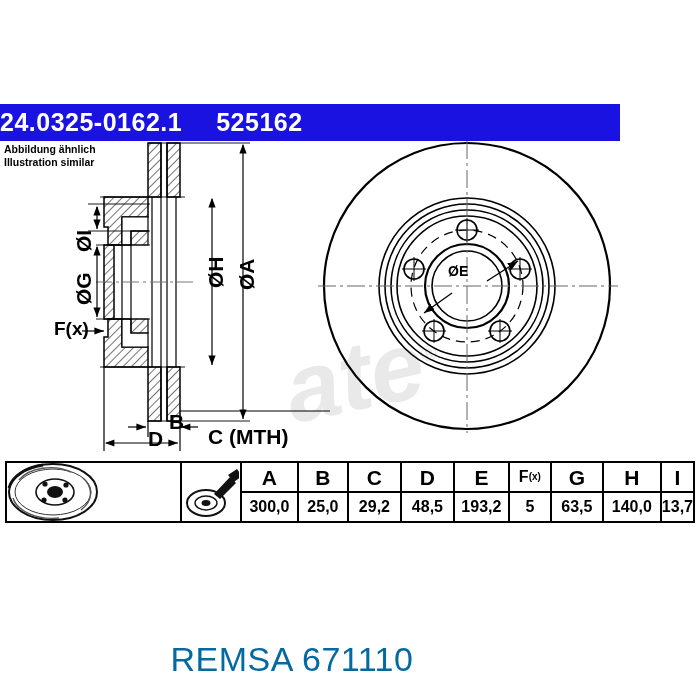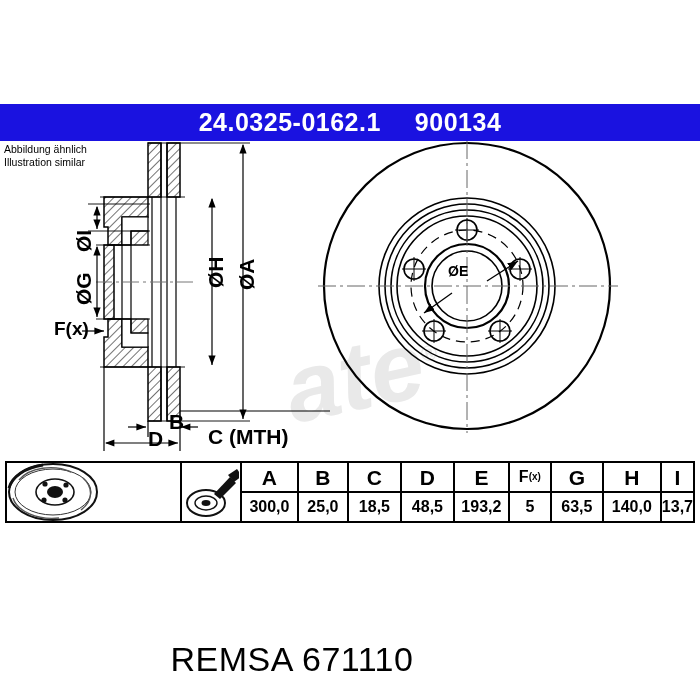--- a/index.html
+++ b/index.html
@@ -1,29 +1,29 @@
 <!DOCTYPE html>
 <html><head>
 <meta charset="utf-8">
 <style>
   html,body{margin:0;padding:0;background:#fff;}
   body{width:700px;height:700px;overflow:hidden;
        font-family:"Liberation Sans","DejaVu Sans",sans-serif;}
   #sheet{position:relative;width:700px;height:700px;background:#fff;}
 
   
-  .banner{position:absolute;left:0;top:104px;width:700px;height:37px;
+  .banner{position:absolute;left:0;top:104px;width:620px;height:37px;
           background:#1a12e0;color:#fff;display:flex;align-items:center;
-          justify-content:center;gap:34px;}
+          justify-content:flex-start;gap:34px;}
   .banner .code{font-size:25px;font-weight:bold;letter-spacing:.5px;
                 line-height:1;white-space:nowrap;}
 
   
   .simnote{position:absolute;left:4px;top:143px;font-size:10.5px;
-           font-weight:normal;line-height:12.5px;color:#000;}
+           font-weight:bold;line-height:12.5px;color:#000;}
 
   
   .draw{position:absolute;left:0;top:141px;width:700px;height:310px;}
   .draw svg{display:block;}
 
   
   .dimtxt{position:absolute;font-weight:bold;color:#000;white-space:nowrap;}
   .rot{transform:rotate(-90deg);transform-origin:left top;}
 
   
@@ -35,36 +35,36 @@
   .thead,.tval{flex:1;display:flex;align-items:center;justify-content:center;
                font-weight:bold;line-height:1;}
   .thead{border-bottom:2px solid #000;font-size:21px;}
   .tval{font-size:16px;border-radius:14px;}
   .thead.sub{font-size:16px;}
   .thead.sub sub{font-size:10px;vertical-align:baseline;}
   .photocell{position:relative;}
 
   
   .brand{position:absolute;left:0;top:640px;width:584px;text-align:center;
-         font-size:34px;color:#000000;letter-spacing:.5px;}
+         font-size:34px;color:#0369a1;letter-spacing:.5px;}
 
   
   .wm{position:absolute;left:285px;top:320px;font-size:96px;color:#e9e9e9;
       font-style:italic;font-weight:bold;transform:rotate(-12deg);
       pointer-events:none;user-select:none;}
   .wm .reg{font-size:22px;font-style:normal;vertical-align:super;}
 </style>
 </head>
 <body>
 
 <div id="sheet">
 
   <div class="banner">
     <span class="code">24.0325-0162.1</span>
-    <span class="code">900134</span>
+    <span class="code">525162</span>
   </div>
 
   <div class="simnote">
     <div>Abbildung ähnlich</div>
     <div>Illustration similar</div>
   </div>
 
   <div class="wm">
     <span>ate</span><span class="reg">®</span>
   </div>
@@ -282,21 +282,21 @@
       <div class="tval">300,0</div>
     </div>
 
     <div class="tcell" style="width:50px;">
       <div class="thead">B</div>
       <div class="tval">25,0</div>
     </div>
 
     <div class="tcell" style="width:53px;">
       <div class="thead">C</div>
-      <div class="tval">18,5</div>
+      <div class="tval">29,2</div>
     </div>
 
     <div class="tcell" style="width:53px;">
       <div class="thead">D</div>
       <div class="tval">48,5</div>
     </div>
 
     <div class="tcell" style="width:55px;">
       <div class="thead">E</div>
       <div class="tval">193,2</div>

